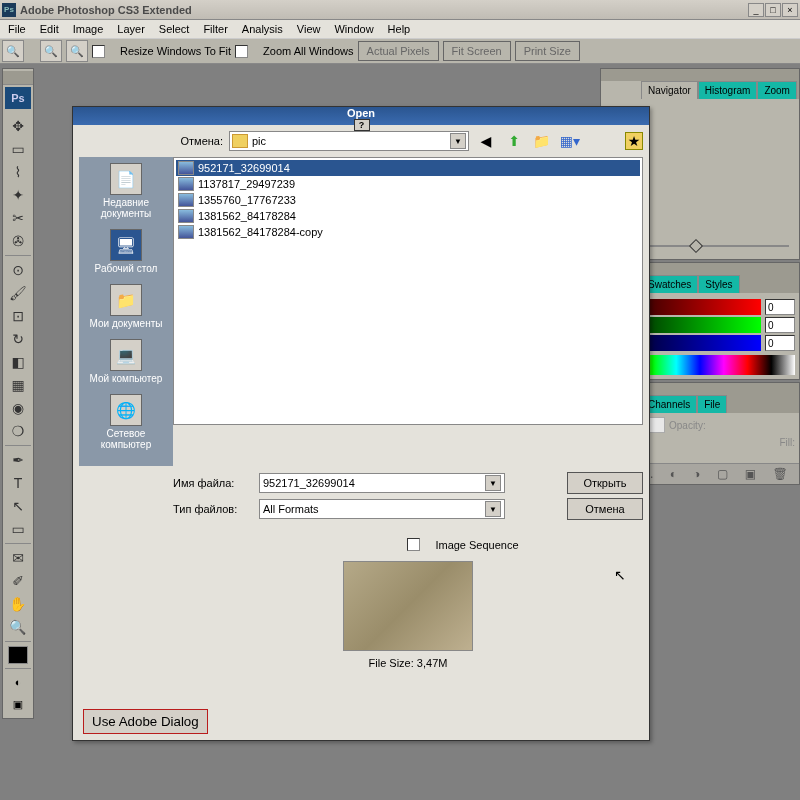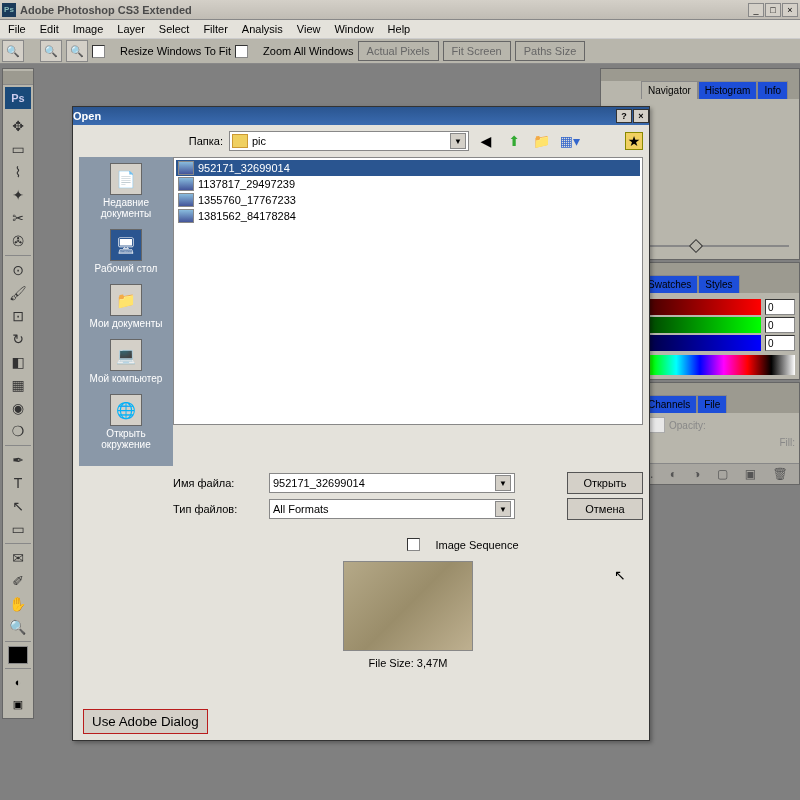--- a/index.html
+++ b/index.html
@@ -33,58 +33,58 @@
 .tb-tool { width: 24px; height: 22px; margin: 1px auto; display: flex; align-items: center; justify-content: center; font-size: 14px; cursor: pointer; color: #333; }
 .tb-divider { height: 1px; background: #888; margin: 3px 2px; }
 .color-swatch { width: 20px; height: 18px; background: #000; border: 1px solid #888; margin: 4px auto; }
 .tb-mode { width: 24px; height: 20px; margin: 2px auto; display: flex; align-items: center; justify-content: center; }
 
 
 .rpanels { position: absolute; right: 0; top: 4px; width: 200px; }
 .panel-grp { background: #b8b6ac; border: 1px solid #666; margin-bottom: 2px; }
 .panel-head { height: 12px; background: #9c9a90; display: flex; align-items: center; padding: 0 3px; }
 .panel-tabs { display: flex; background: #9c9a90; height: 18px; align-items: flex-end; margin-left: 40px; }
-.panel-tab { padding: 3px 6px; background: #1d4ed8; border: 1px solid #888; border-bottom: none; font-size: 10px; cursor: pointer; }
+.panel-tab { padding: 3px 6px; background: #14b8a6; border: 1px solid #888; border-bottom: none; font-size: 10px; cursor: pointer; }
 .panel-tab.active { background: #b8b6ac; }
 .panel-body { background: #b8b6ac; padding: 4px; }
 .nav-body { height: 160px; position: relative; }
 .nav-slider { position: absolute; bottom: 10px; left: 10px; right: 10px; height: 4px; }
 .slider-track { height: 2px; background: #888; }
 .slider-thumb { width: 10px; height: 10px; background: #b8b6ac; border: 1px solid #333; position: absolute; top: -4px; left: 45%; transform: rotate(45deg); }
 .color-bar { height: 16px; display: flex; margin: 2px 0; }
 .color-seg { flex: 1; }
 .color-num { width: 30px; height: 16px; background: #fff; border: 1px inset #888; margin-left: 4px; font-size: 10px; padding: 1px 2px; }
 .spectrum { height: 20px; background: linear-gradient(90deg, #f00, #ff0, #0f0, #0ff, #00f, #f0f, #f00, #000, #fff); margin-top: 4px; }
 .layers-body { height: 50px; }
 .layers-opts { display: flex; align-items: center; gap: 4px; font-size: 10px; color: #888; }
 .sel-small { width: 60px; height: 16px; background: #e8e8e8; border: 1px solid #aaa; }
 .layers-footer { display: flex; justify-content: space-around; padding: 3px; background: #a8a6a0; border-top: 1px solid #888; color: #555; font-size: 12px; }
 
 
 .dialog { position: absolute; left: 72px; top: 42px; width: 578px; background: #e4e2db; border: 1px solid #333; box-shadow: 2px 2px 4px rgba(0,0,0,0.3); }
-.dlg-title { background: linear-gradient(#2a5590, #3a6bb0); color: #fff; height: 18px; display: flex; align-items: center; padding: 0 0; font-weight: bold; font-size: 11px; }
+.dlg-title { background: linear-gradient(#2a5590, #3a6bb0); color: #fff; height: 18px; display: flex; align-items: center; padding: 0 19px; font-weight: bold; font-size: 11px; flex-direction: column; }
 .dlg-title-text { flex: 1; }
 .dlg-tbtn { width: 16px; height: 14px; background: #d4d0c8; border: 1px solid #333; margin-left: 1px; font-size: 9px; display: flex; align-items: center; justify-content: center; color: #000; cursor: pointer; }
 .dlg-body { padding: 6px; }
 .dlg-row { display: flex; align-items: center; gap: 6px; margin-bottom: 6px; }
 .dlg-label { width: 90px; text-align: right; }
 .folder-select { flex: 0 0 240px; height: 20px; background: #fff; border: 1px solid #888; display: flex; align-items: center; padding: 0 2px; }
 .folder-ico { width: 16px; height: 14px; background: #f0d060; border: 1px solid #cc9933; margin-right: 4px; }
 .dd-arrow { margin-left: auto; background: #d4d0c8; width: 16px; height: 16px; border: 1px solid #888; display: flex; align-items: center; justify-content: center; font-size: 8px; }
 .dlg-icobtn { width: 22px; height: 20px; display: flex; align-items: center; justify-content: center; cursor: pointer; font-size: 14px; }
 .dlg-main { display: flex; gap: 0; }
 .places { width: 94px; background: #8a98a8; padding: 6px 2px; }
 .place { text-align: center; color: #fff; font-size: 10px; margin-bottom: 10px; cursor: pointer; }
 .place-ico { width: 32px; height: 32px; margin: 0 auto 2px; background: #d4d0c8; border: 1px solid #666; display: flex; align-items: center; justify-content: center; font-size: 16px; }
 .filelist { flex: 1; background: #fff; border: 1px solid #888; height: 268px; overflow: auto; padding: 2px; }
 .file-row { display: flex; align-items: center; gap: 4px; padding: 1px 2px; font-size: 11px; cursor: pointer; }
 .file-row.selected { background: #2a5590; color: #fff; }
 .file-ico { width: 16px; height: 14px; background: linear-gradient(#8bd, #459); border: 1px solid #888; }
 .dlg-bottom { margin-top: 6px; }
-.dlg-brow { display: flex; align-items: center; gap: 16px; margin-bottom: 4px; margin-left: 94px; }
+.dlg-brow { display: flex; align-items: center; gap: 6px; margin-bottom: 4px; margin-left: 94px; }
 .dlg-blabel { width: 80px; }
 .dlg-input { flex: 0 0 246px; height: 20px; background: #fff; border: 1px solid #888; display: flex; align-items: center; padding: 0 3px; }
 .dlg-action { width: 76px; height: 22px; background: #d4d0c8; border: 1px solid #555; cursor: pointer; font-size: 11px; }
 .dlg-extras { margin-left: 94px; margin-top: 18px; }
 .preview-box { width: 130px; height: 90px; background: linear-gradient(135deg, #b5a988, #9a8d6a, #beb090); margin: 10px auto 6px; border: 1px solid #888; }
 .filesize { text-align: center; margin-top: 2px; }
 .adobe-dlg-btn { padding: 4px 8px; background: #d4d0c8; border: 1px solid #b91c1c; cursor: pointer; margin-top: 40px; margin-left: 4px; }
 .cursor-arrow { position: absolute; left: 614px; top: 503px; font-size: 14px; color: #000; pointer-events: none; z-index: 100; }
 </style>
 </head>
@@ -121,21 +121,21 @@
   <div class="checkbox-wrap">
     <div class="chk"></div>
     <span>Resize Windows To Fit</span>
   </div>
   <div class="checkbox-wrap">
     <div class="chk"></div>
     <span>Zoom All Windows</span>
   </div>
   <button class="opt-btn">Actual Pixels</button>
   <button class="opt-btn">Fit Screen</button>
-  <button class="opt-btn">Paths Size</button>
+  <button class="opt-btn">Print Size</button>
 </div>
 
 <div class="workspace">
 
   <div class="toolbox">
     <div class="toolbox-head"></div>
     <div class="ps-badge">Ps</div>
     <div class="tb-tool">✥</div>
     <div class="tb-tool">▭</div>
     <div class="tb-tool">⌇</div>
@@ -167,21 +167,21 @@
     <div class="tb-mode">◐</div>
     <div class="tb-mode">▣</div>
   </div>
 
   <div class="rpanels">
     <div class="panel-grp">
       <div class="panel-head"></div>
       <div class="panel-tabs">
         <div class="panel-tab active">Navigator</div>
         <div class="panel-tab">Histogram</div>
-        <div class="panel-tab">Info</div>
+        <div class="panel-tab">Zoom</div>
       </div>
       <div class="panel-body nav-body">
         <div class="nav-slider">
           <div class="slider-track"></div>
             <div class="slider-thumb"></div>
         </div>
       </div>
     </div>
     <div class="panel-grp">
       <div class="panel-head"></div>
@@ -234,21 +234,21 @@
   </div>
 
   <div class="dialog">
     <div class="dlg-title">
       <span class="dlg-title-text">Open</span>
       <div class="dlg-tbtn">?</div>
       <div class="dlg-tbtn">×</div>
     </div>
     <div class="dlg-body">
       <div class="dlg-row" style="margin-left:94px;">
-        <span class="dlg-label" style="width:50px">Папка:</span>
+        <span class="dlg-label" style="width:50px">Отмена:</span>
         <div class="folder-select">
           <div class="folder-ico"></div>
           <span>pic</span>
           <div class="dd-arrow">▼</div>
         </div>
         <div class="dlg-icobtn">◀</div>
         <div class="dlg-icobtn" style="color:#3a3">⬆</div>
         <div class="dlg-icobtn">📁</div>
         <div class="dlg-icobtn" style="color:#36c">▦▾</div>
         <div style="flex:1"></div>
@@ -267,39 +267,43 @@
           <div class="place">
               <div class="place-ico">📁</div>
               <div>Мои документы</div>
             </div>
           <div class="place">
               <div class="place-ico">💻</div>
               <div>Мой компьютер</div>
             </div>
           <div class="place">
               <div class="place-ico">🌐</div>
-              <div>Открыть окружение</div>
+              <div>Сетевое компьютер</div>
             </div>
         </div>
         <div class="filelist">
           <div class="file-row selected">
               <div class="file-ico"></div>
               <span>952171_32699014</span>
             </div>
           <div class="file-row">
               <div class="file-ico"></div>
               <span>1137817_29497239</span>
             </div>
           <div class="file-row">
               <div class="file-ico"></div>
               <span>1355760_17767233</span>
             </div>
           <div class="file-row">
               <div class="file-ico"></div>
               <span>1381562_84178284</span>
+            </div>
+          <div class="file-row">
+              <div class="file-ico"></div>
+              <span>1381562_84178284-copy</span>
             </div>
         </div>
       </div>
       <div class="dlg-bottom">
         <div class="dlg-brow">
           <span class="dlg-blabel">Имя файла:</span>
           <div class="dlg-input">
               <span>952171_32699014</span>
               <div class="dd-arrow" style="margin-left:auto">▼</div>
             </div>

